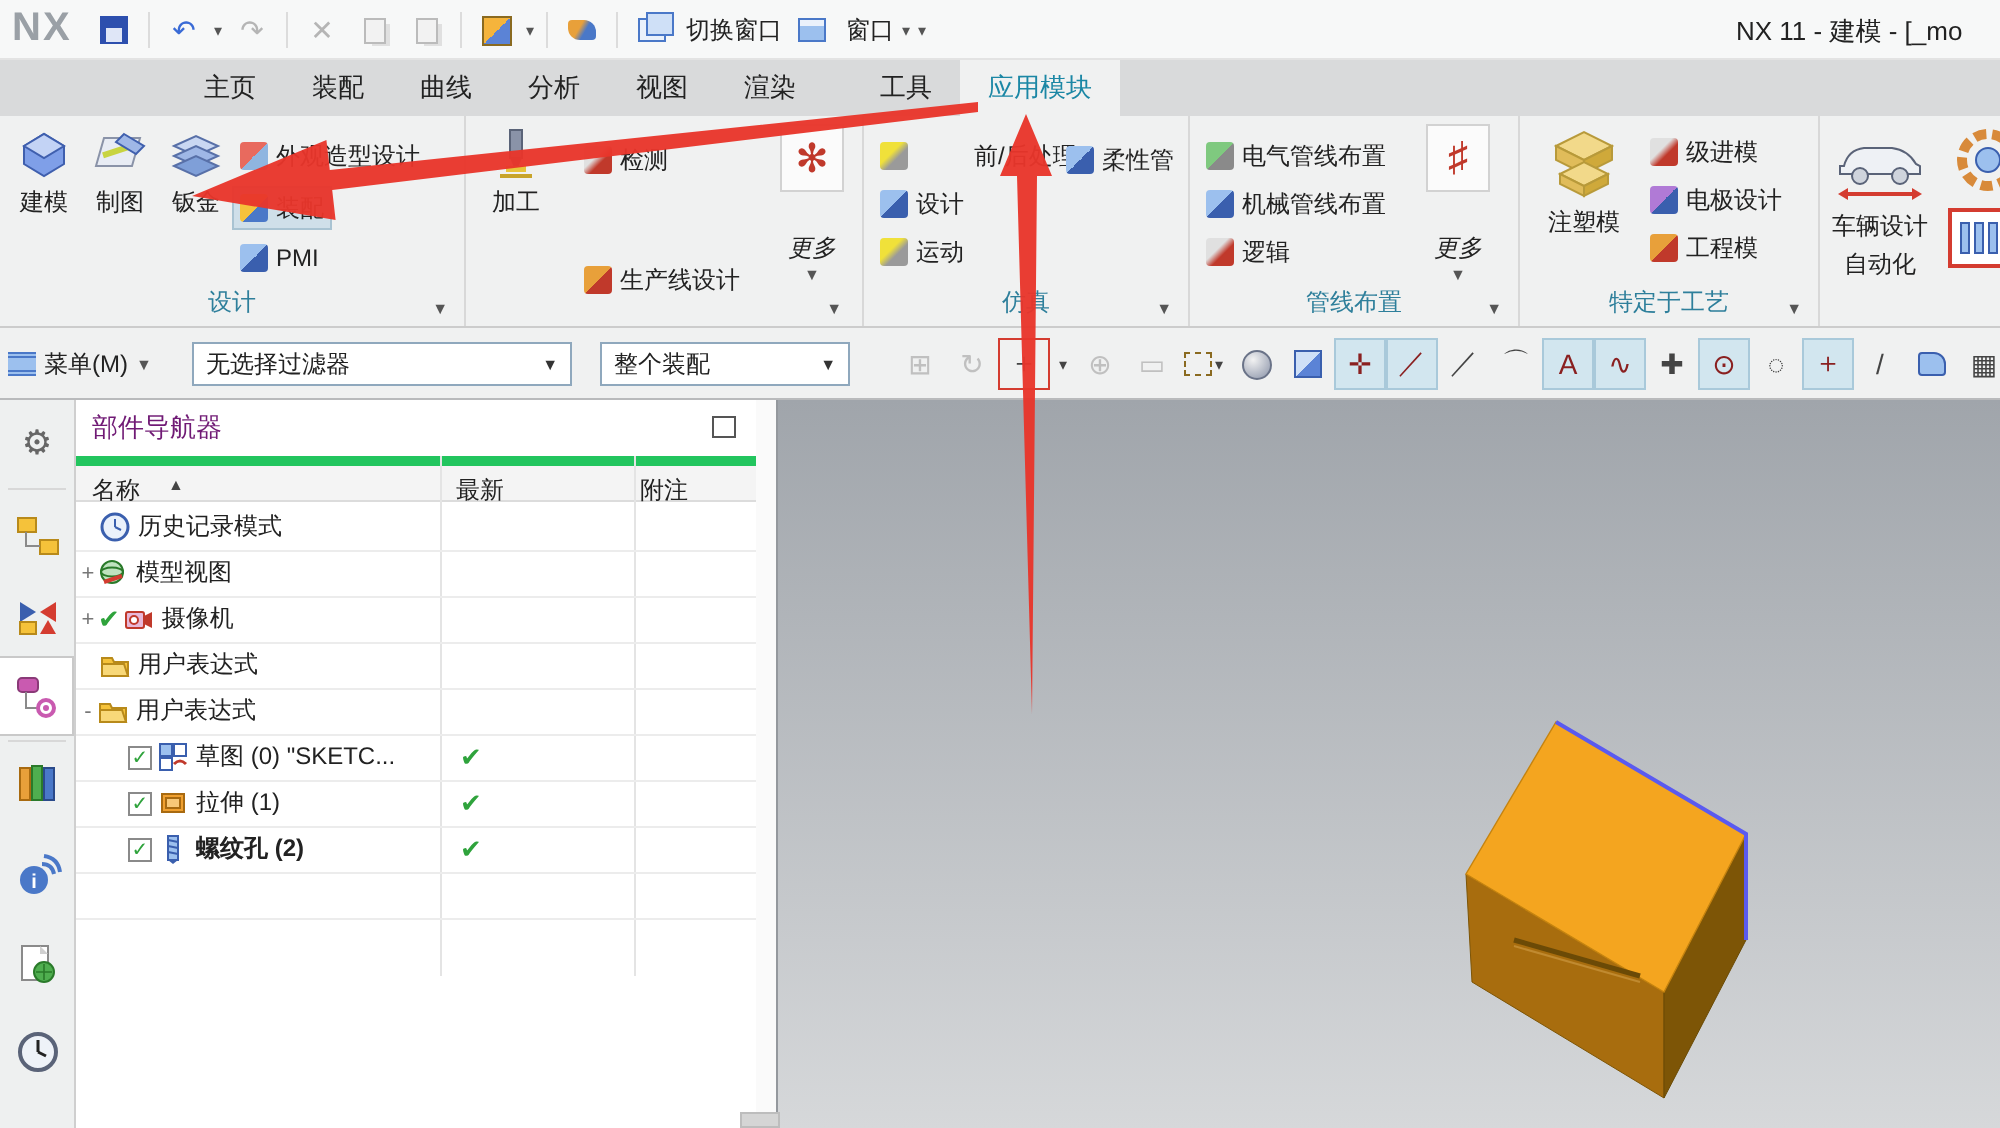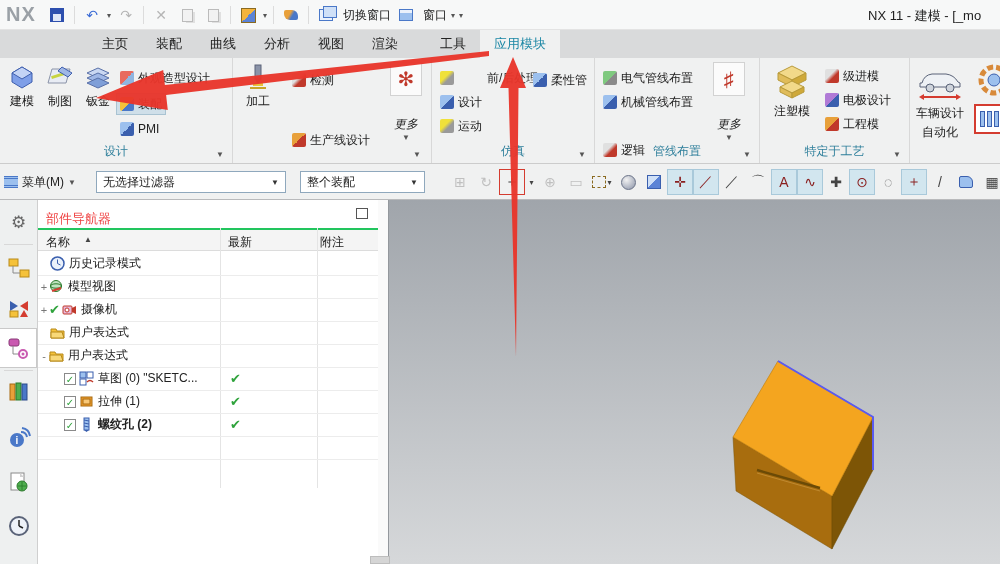--- a/index.html
+++ b/index.html
@@ -72,23 +72,23 @@
   .snap.redbox { outline:1px solid #d43c30; }
   .snap .mini-caret { font-size:8px; margin-left:1px; }
 
   
   .resourcebar { left:0; top:200px; width:38px; height:364px; background:#eef0f0; border-right:1px solid #cfcfcf; }
   .ritem { position:absolute; left:0; width:37px; height:40px; display:flex; align-items:center; justify-content:center; }
   .ritem.sel { background:#ffffff; border:1px solid #c9c9c9; border-left:none; }
   .rsep { position:absolute; left:4px; width:29px; height:1px; background:#d8d8d8; }
 
   .navpanel { left:38px; top:200px; width:340px; height:364px; background:#fff; }
-  .nav-title { position:absolute; left:0; top:0; width:340px; height:28px; display:flex; align-items:flex-end; padding:0 8px; font-size:13px; color:#ef4444; }
+  .nav-title { position:absolute; left:0; top:0; width:340px; height:28px; display:flex; align-items:center; padding:0 8px; font-size:13px; color:#701a75; }
   .float-box { position:absolute; right:10px; top:8px; width:12px; height:11px; border:1px solid #555; background:#fff; }
-  .nav-header { position:absolute; left:0; top:28px; width:340px; height:23px; background:#f4f4f4; border-top:2px solid #22c55e; border-bottom:1px solid #dcdcdc; }
+  .nav-header { position:absolute; left:0; top:28px; width:340px; height:23px; background:#f4f4f4; border-top:5px solid #22c55e; border-bottom:1px solid #dcdcdc; }
   .nav-header .hname { position:absolute; left:8px; top:4px; }
   .nav-header .hsort { position:absolute; left:46px; top:5px; font-size:8px; color:#444; }
   .nav-header .hlatest { position:absolute; left:190px; top:4px; }
   .nav-header .hnote { position:absolute; left:282px; top:4px; }
   .hline { position:absolute; width:340px; height:1px; background:#ececec; }
   .vline { position:absolute; top:28px; width:1px; height:260px; background:#e4e4e4; }
   .trow { position:absolute; left:0; width:340px; height:23px; display:flex; align-items:center; font-size:12px; }
   .trow .expander { width:10px; text-align:center; color:#777; font-size:11px; }
   .trow .latest-check { position:absolute; left:192px; color:#2fa33c; font-size:13px; }
   .checkbox { width:12px; height:12px; border:1px solid #8a8a8a; background:#fff; color:#2fa33c; font-size:10px; line-height:11px; text-align:center; margin-right:3px; }
@@ -260,21 +260,21 @@
 
   <div class="rgroup" style="left:595px;width:165px;">
     <div class="smallitem" style="left:5px;top:10px;">
       <span class="sicon s-grad6"></span>
       <span>电气管线布置</span>
     </div>
     <div class="smallitem" style="left:5px;top:34px;">
       <span class="sicon s-grad3"></span>
       <span>机械管线布置</span>
     </div>
-    <div class="smallitem" style="left:5px;top:58px;margin-top:24px;">
+    <div class="smallitem" style="left:5px;top:58px;">
       <span class="sicon s-grad4"></span>
       <span>逻辑</span>
     </div>
     <div class="morebox" style="left:117px;top:4px;">
       <div class="morebtn">♯</div>
       <div class="morelabel">更多</div>
       <div class="morecaret">▼</div>
     </div>
     <div class="glabel">管线布置</div>
     <span class="gcaret" style="right:8px;">▼</span>

